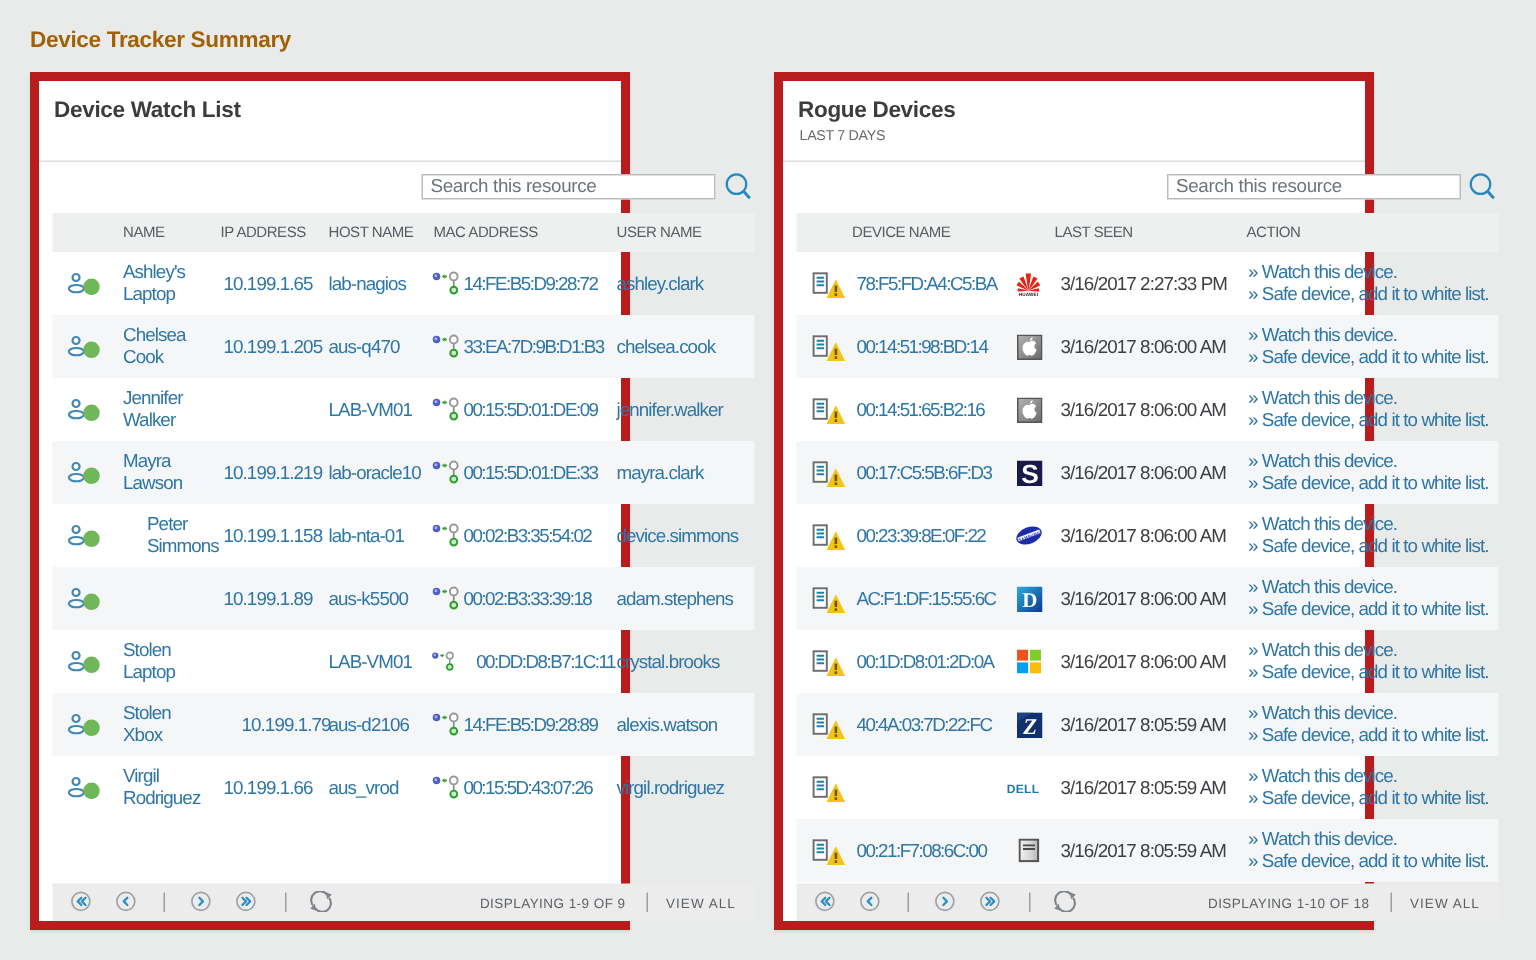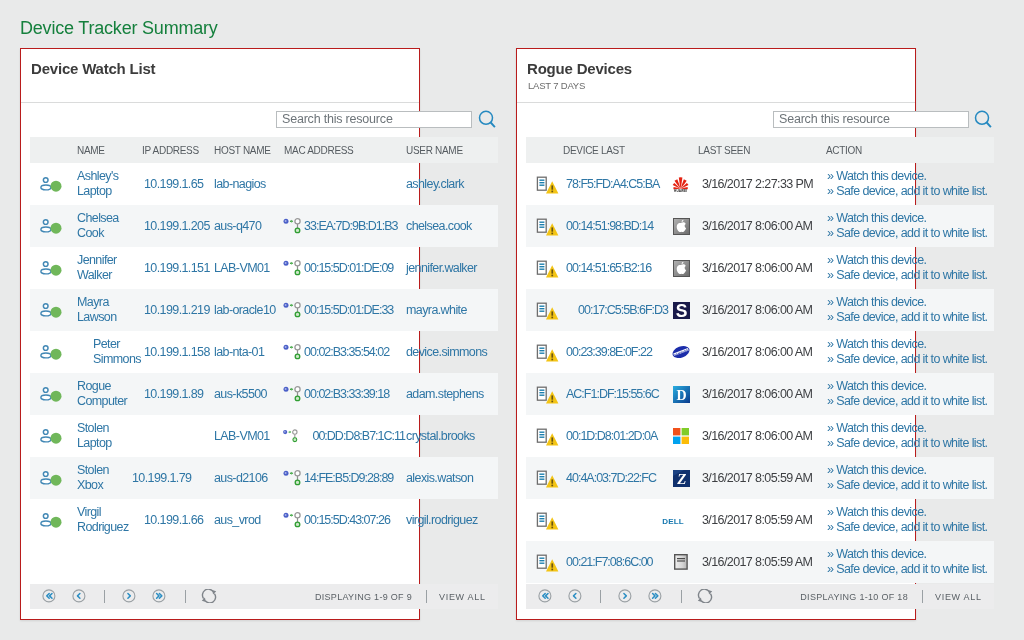--- a/index.html
+++ b/index.html
@@ -1,17 +1,17 @@
 <!DOCTYPE html>
 <html><head><meta charset="utf-8"><style>
 *{margin:0;padding:0;box-sizing:border-box;}
 html,body{width:1024px;height:640px;overflow:hidden;}
 body{background:#e9eaea;font-family:"Liberation Sans",sans-serif;position:relative;}
-.pagetitle{position:absolute;left:20px;top:18px;font-size:18px;font-weight:400;color:#15803d;letter-spacing:-0.2px;}
-.panel{position:absolute;top:48px;width:400px;height:572px;background:#fff;border:1px solid #b91c1c;box-shadow:0 1px 2px rgba(0,0,0,0.10);}
+.pagetitle{position:absolute;left:20px;top:18px;font-size:15px;font-weight:700;color:#a16207;letter-spacing:-0.2px;}
+.panel{position:absolute;top:48px;width:400px;height:572px;background:#fff;border:6px solid #b91c1c;box-shadow:0 1px 2px rgba(0,0,0,0.10);}
 #p1{left:20px;}
 #p2{left:516px;padding-left:38px;}
 .ptitle{position:absolute;left:10px;top:11px;font-size:15px;font-weight:700;color:#3c3c3c;letter-spacing:-0.2px;}
 .psub{position:absolute;left:11px;top:31px;font-size:9.5px;color:#6b6b6b;letter-spacing:-0.2px;}
 
 .psep{position:absolute;left:0;top:53px;width:100%;height:1px;background:#dadbdb;}
 .sbox{position:absolute;top:62px;width:196px;height:17px;border:1px solid #b9bdbf;background:#fff;font-size:12.5px;letter-spacing:-0.2px;color:#6d7479;line-height:15px;padding-left:5px;white-space:nowrap;overflow:hidden;}
 #p1 .sbox{left:255px;}
 #p2 .sbox{left:256px;}
 .sicon{position:absolute;top:61px;left:457px;}
@@ -56,20 +56,32 @@
         </div>
         <div class="cell" style="left:47px;width:64px">
           <span class="txt" style="white-space:normal">Ashley's<br>Laptop</span>
         </div>
         <div class="cell" style="left:114px;width:68px">
           <span class="txt">10.199.1.65</span>
         </div>
         <div class="cell" style="left:184px;width:66px">
           <span class="txt">lab-nagios</span>
         </div>
+        <div class="cell" style="left:251px;width:124px">
+          <svg class="mic" width="22" height="20" viewBox="0 0 22 20">
+            <circle cx="5" cy="5.3" r="2.5" fill="#4a5fc8"></circle>
+            <circle cx="4.6" cy="4.9" r="1.0" fill="#a9b4e8"></circle>
+            <path d="M10.3 3.8 l1.9 1.5 -1.9 1.5 Z" fill="#2f9e32"></path>
+            <circle cx="9.7" cy="5.3" r="0.8" fill="#2f9e32"></circle>
+            <line x1="16.5" y1="7.9" x2="16.5" y2="12.4" stroke="#8f8f8f" stroke-width="1.2"></line>
+            <circle cx="16.5" cy="5.3" r="2.6" fill="#fff" stroke="#999" stroke-width="1.3"></circle>
+            <circle cx="16.5" cy="14.4" r="2.3" fill="#cde8c8" stroke="#2f9e32" stroke-width="1.3"></circle>
+          </svg>
+          <span class="txt" style="margin-left:1px;letter-spacing:-1.0px">14:FE:B5:D9:28:72</span>
+        </div>
         <div class="cell" style="left:376px;width:91px">
           <span class="txt">ashley.clark</span>
         </div>
       </div>
       <div class="row alt" style="top:68px">
         <div class="cell" style="left:10px;width:36px">
           <svg class="pic" width="24" height="18" viewBox="0 0 24 18">
             <circle cx="5.7" cy="5.0" r="2.35" fill="#fff" stroke="#4288b5" stroke-width="1.45"></circle>
             <ellipse cx="5.9" cy="12.4" rx="5.0" ry="2.45" fill="#fff" stroke="#4288b5" stroke-width="1.4"></ellipse>
             <circle cx="16" cy="11.2" r="5.5" fill="#70b75a"></circle>
@@ -104,23 +116,20 @@
         <div class="cell" style="left:10px;width:36px">
           <svg class="pic" width="24" height="18" viewBox="0 0 24 18">
             <circle cx="5.7" cy="5.0" r="2.35" fill="#fff" stroke="#4288b5" stroke-width="1.45"></circle>
             <ellipse cx="5.9" cy="12.4" rx="5.0" ry="2.45" fill="#fff" stroke="#4288b5" stroke-width="1.4"></ellipse>
             <circle cx="16" cy="11.2" r="5.5" fill="#70b75a"></circle>
           </svg>
         </div>
         <div class="cell" style="left:47px;width:64px">
           <span class="txt" style="white-space:normal">Jennifer<br>Walker</span>
         </div>
-        <div class="cell" style="left:114px;width:68px">
-          <span class="txt">10.199.1.151</span>
-        </div>
         <div class="cell" style="left:184px;width:66px">
           <span class="txt">LAB-VM01</span>
         </div>
         <div class="cell" style="left:251px;width:124px">
           <svg class="mic" width="22" height="20" viewBox="0 0 22 20">
             <circle cx="5" cy="5.3" r="2.5" fill="#4a5fc8"></circle>
             <circle cx="4.6" cy="4.9" r="1.0" fill="#a9b4e8"></circle>
             <path d="M10.3 3.8 l1.9 1.5 -1.9 1.5 Z" fill="#2f9e32"></path>
             <circle cx="9.7" cy="5.3" r="0.8" fill="#2f9e32"></circle>
             <line x1="16.5" y1="7.9" x2="16.5" y2="12.4" stroke="#8f8f8f" stroke-width="1.2"></line>
@@ -156,21 +165,21 @@
             <circle cx="4.6" cy="4.9" r="1.0" fill="#a9b4e8"></circle>
             <path d="M10.3 3.8 l1.9 1.5 -1.9 1.5 Z" fill="#2f9e32"></path>
             <circle cx="9.7" cy="5.3" r="0.8" fill="#2f9e32"></circle>
             <line x1="16.5" y1="7.9" x2="16.5" y2="12.4" stroke="#8f8f8f" stroke-width="1.2"></line>
             <circle cx="16.5" cy="5.3" r="2.6" fill="#fff" stroke="#999" stroke-width="1.3"></circle>
             <circle cx="16.5" cy="14.4" r="2.3" fill="#cde8c8" stroke="#2f9e32" stroke-width="1.3"></circle>
           </svg>
           <span class="txt" style="margin-left:1px;letter-spacing:-1.0px">00:15:5D:01:DE:33</span>
         </div>
         <div class="cell" style="left:376px;width:91px">
-          <span class="txt">mayra.white</span>
+          <span class="txt">mayra.clark</span>
         </div>
       </div>
       <div class="row" style="top:194px">
         <div class="cell" style="left:10px;width:36px">
           <svg class="pic" width="24" height="18" viewBox="0 0 24 18">
             <circle cx="5.7" cy="5.0" r="2.35" fill="#fff" stroke="#4288b5" stroke-width="1.45"></circle>
             <ellipse cx="5.9" cy="12.4" rx="5.0" ry="2.45" fill="#fff" stroke="#4288b5" stroke-width="1.4"></ellipse>
             <circle cx="16" cy="11.2" r="5.5" fill="#70b75a"></circle>
           </svg>
         </div>
@@ -200,23 +209,20 @@
         </div>
       </div>
       <div class="row alt" style="top:236px">
         <div class="cell" style="left:10px;width:36px">
           <svg class="pic" width="24" height="18" viewBox="0 0 24 18">
             <circle cx="5.7" cy="5.0" r="2.35" fill="#fff" stroke="#4288b5" stroke-width="1.45"></circle>
             <ellipse cx="5.9" cy="12.4" rx="5.0" ry="2.45" fill="#fff" stroke="#4288b5" stroke-width="1.4"></ellipse>
             <circle cx="16" cy="11.2" r="5.5" fill="#70b75a"></circle>
           </svg>
         </div>
-        <div class="cell" style="left:47px;width:64px">
-          <span class="txt" style="white-space:normal">Rogue<br>Computer</span>
-        </div>
         <div class="cell" style="left:114px;width:68px">
           <span class="txt">10.199.1.89</span>
         </div>
         <div class="cell" style="left:184px;width:66px">
           <span class="txt">aus-k5500</span>
         </div>
         <div class="cell" style="left:251px;width:124px">
           <svg class="mic" width="22" height="20" viewBox="0 0 22 20">
             <circle cx="5" cy="5.3" r="2.5" fill="#4a5fc8"></circle>
             <circle cx="4.6" cy="4.9" r="1.0" fill="#a9b4e8"></circle>
@@ -266,21 +272,21 @@
         <div class="cell" style="left:10px;width:36px">
           <svg class="pic" width="24" height="18" viewBox="0 0 24 18">
             <circle cx="5.7" cy="5.0" r="2.35" fill="#fff" stroke="#4288b5" stroke-width="1.45"></circle>
             <ellipse cx="5.9" cy="12.4" rx="5.0" ry="2.45" fill="#fff" stroke="#4288b5" stroke-width="1.4"></ellipse>
             <circle cx="16" cy="11.2" r="5.5" fill="#70b75a"></circle>
           </svg>
         </div>
         <div class="cell" style="left:47px;width:64px">
           <span class="txt" style="white-space:normal">Stolen<br>Xbox</span>
         </div>
-        <div class="cell" style="left:102px;width:68px">
+        <div class="cell" style="left:126px;width:68px">
           <span class="txt">10.199.1.79</span>
         </div>
         <div class="cell" style="left:184px;width:66px">
           <span class="txt">aus-d2106</span>
         </div>
         <div class="cell" style="left:251px;width:124px">
           <svg class="mic" width="22" height="20" viewBox="0 0 22 20">
             <circle cx="5" cy="5.3" r="2.5" fill="#4a5fc8"></circle>
             <circle cx="4.6" cy="4.9" r="1.0" fill="#a9b4e8"></circle>
             <path d="M10.3 3.8 l1.9 1.5 -1.9 1.5 Z" fill="#2f9e32"></path>
@@ -373,21 +379,21 @@
   <div class="ptitle">Rogue Devices</div>
   <div class="psub">LAST 7 DAYS</div>
   <div class="psep"></div>
   <div class="sbox">Search this resource</div>
   <div class="sicon"><svg width="22" height="22" viewBox="0 0 22 22">
         <circle cx="8" cy="7.8" r="6.5" fill="none" stroke="#2589c0" stroke-width="1.5"></circle>
         <line x1="12.7" y1="12.5" x2="16.9" y2="17.2" stroke="#2589c0" stroke-width="1.9"></line>
       </svg></div>
   <div class="tbl">
       <div class="thead" style="position:absolute;top:0;left:0;width:468px;">
-        <span style="left:37px">DEVICE LAST</span>
+        <span style="left:37px">DEVICE NAME</span>
         <span style="left:172px">LAST SEEN</span>
         <span style="left:300px">ACTION</span>
       </div>
       <div class="row" style="top:26px">
         <div class="cell" style="left:9px;width:29px">
           <svg class="ric" width="26" height="21" viewBox="0 0 26 21">
             <rect x="2.4" y="3.2" width="8.8" height="13" fill="#fff" stroke="#6e6e6e" stroke-width="1.3"></rect>
             <line x1="4.4" y1="6.2" x2="9.4" y2="6.2" stroke="#1d7fae" stroke-width="1.4"></line>
             <line x1="4.4" y1="8.7" x2="9.4" y2="8.7" stroke="#1d7fae" stroke-width="1.4"></line>
             <line x1="4.4" y1="11.2" x2="9.4" y2="11.2" stroke="#1d7fae" stroke-width="1.4"></line>
@@ -497,21 +503,21 @@
           <svg class="ric" width="26" height="21" viewBox="0 0 26 21">
             <rect x="2.4" y="3.2" width="8.8" height="13" fill="#fff" stroke="#6e6e6e" stroke-width="1.3"></rect>
             <line x1="4.4" y1="6.2" x2="9.4" y2="6.2" stroke="#1d7fae" stroke-width="1.4"></line>
             <line x1="4.4" y1="8.7" x2="9.4" y2="8.7" stroke="#1d7fae" stroke-width="1.4"></line>
             <line x1="4.4" y1="11.2" x2="9.4" y2="11.2" stroke="#1d7fae" stroke-width="1.4"></line>
             <path d="M17.2 7.2 L23.4 19.6 L11 19.6 Z" fill="#f3c415"></path>
             <rect x="16.4" y="11.4" width="1.7" height="4.3" fill="#6b5510"></rect>
             <rect x="16.4" y="16.6" width="1.7" height="1.7" fill="#6b5510"></rect>
           </svg>
         </div>
-        <div class="cell" style="left:52px;width:98px">
+        <div class="cell" style="left:40px;width:98px">
           <span class="txt" style="letter-spacing:-1.0px">00:17:C5:5B:6F:D3</span>
         </div>
         <div class="cell" style="left:140px;width:30px;justify-content:center">
           <svg class="lg" width="17" height="17" viewBox="0 0 17 17">
             <rect width="17" height="17" fill="#191a4a"></rect>
             <text x="8.7" y="15.3" font-size="17.5" font-family="Liberation Sans" font-weight="bold" fill="#fff" text-anchor="middle">S</text>
           </svg>
         </div>
         <div class="cell" style="left:176px;width:122px">
           <span class="txt dark">3/16/2017 8:06:00 AM</span>
@@ -649,21 +655,21 @@
           <svg class="ric" width="26" height="21" viewBox="0 0 26 21">
             <rect x="2.4" y="3.2" width="8.8" height="13" fill="#fff" stroke="#6e6e6e" stroke-width="1.3"></rect>
             <line x1="4.4" y1="6.2" x2="9.4" y2="6.2" stroke="#1d7fae" stroke-width="1.4"></line>
             <line x1="4.4" y1="8.7" x2="9.4" y2="8.7" stroke="#1d7fae" stroke-width="1.4"></line>
             <line x1="4.4" y1="11.2" x2="9.4" y2="11.2" stroke="#1d7fae" stroke-width="1.4"></line>
             <path d="M17.2 7.2 L23.4 19.6 L11 19.6 Z" fill="#f3c415"></path>
             <rect x="16.4" y="11.4" width="1.7" height="4.3" fill="#6b5510"></rect>
             <rect x="16.4" y="16.6" width="1.7" height="1.7" fill="#6b5510"></rect>
           </svg>
         </div>
-        <div class="cell" style="left:128px;width:30px;justify-content:flex-end">
+        <div class="cell" style="left:140px;width:30px;justify-content:flex-start">
           <svg class="lg" width="22" height="10" viewBox="0 0 22 10">
             <text x="11" y="8.6" font-size="8" font-family="Liberation Sans" font-weight="bold" fill="#1879b0" text-anchor="middle" letter-spacing="0.2">DELL</text>
           </svg>
         </div>
         <div class="cell" style="left:176px;width:122px">
           <span class="txt dark">3/16/2017 8:05:59 AM</span>
         </div>
         <div class="cell" style="left:301px;width:166px">
           <span class="txt">» Watch this device.<br>» Safe device, add it to white list.</span>
         </div>

